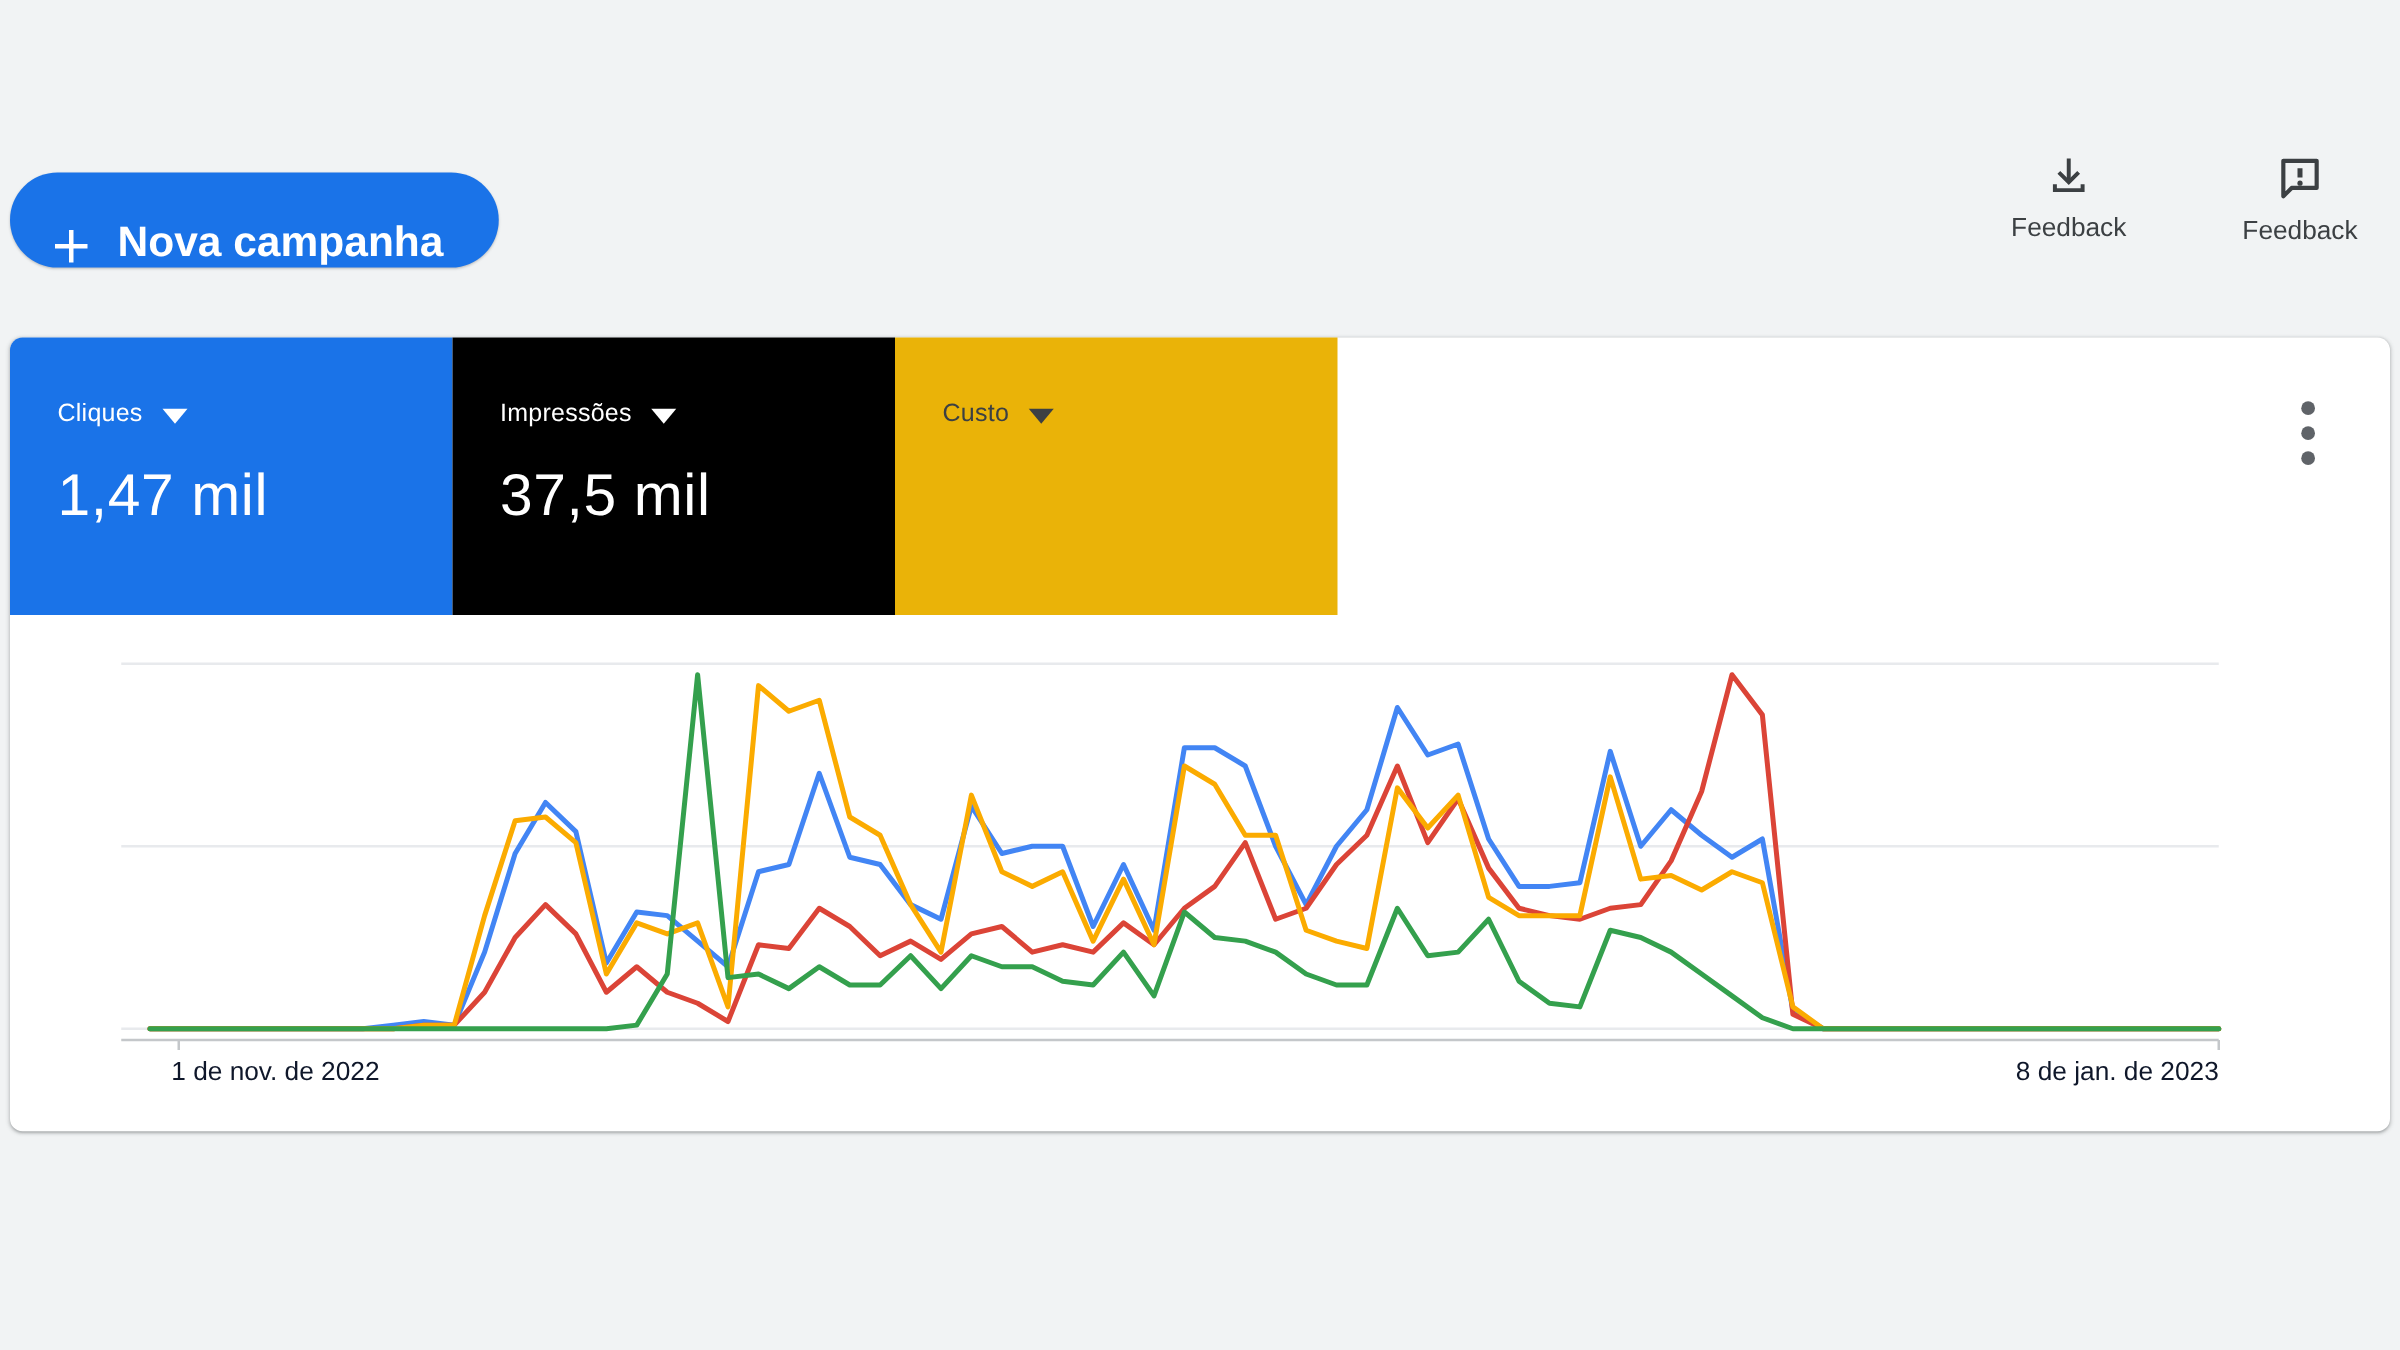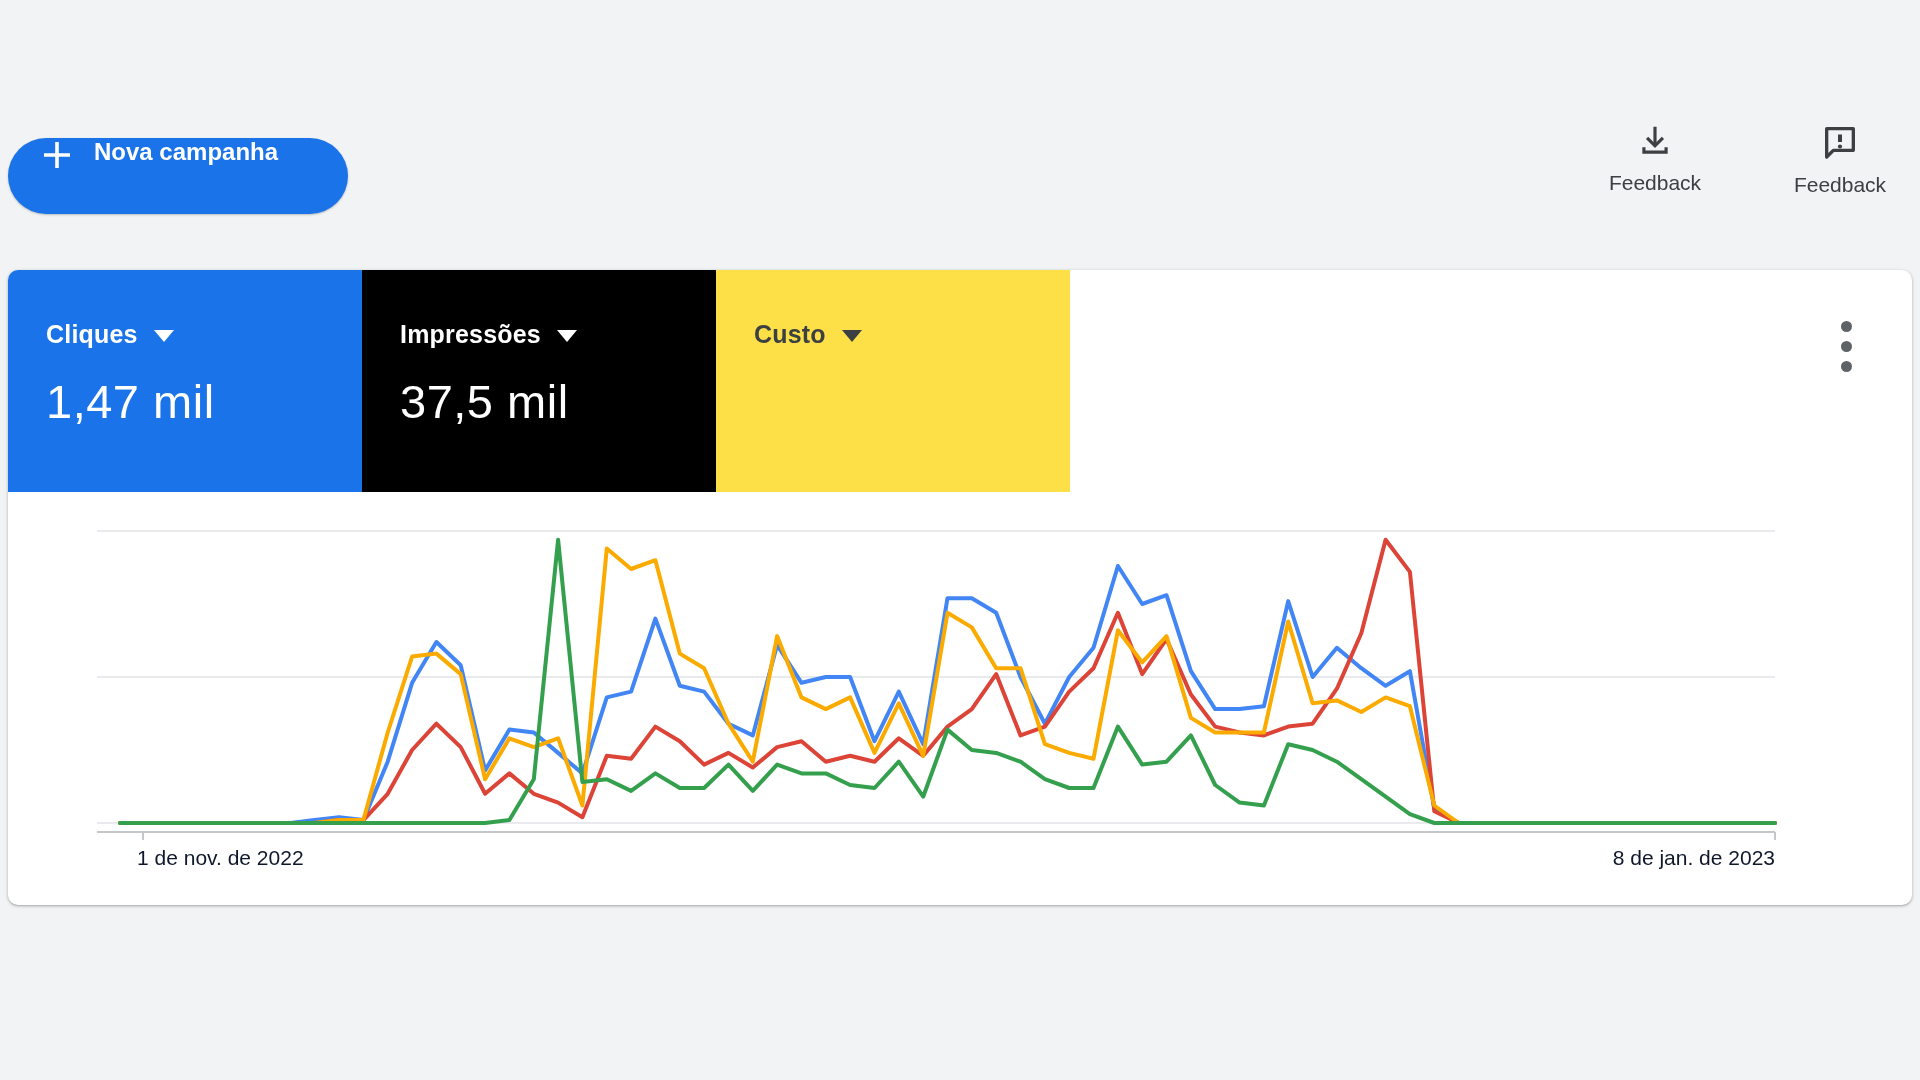--- a/index.html
+++ b/index.html
@@ -3,22 +3,22 @@
 <meta charset="utf-8">
 <style>
   * { margin:0; padding:0; box-sizing:border-box; }
   html,body { width:1920px; height:1080px; overflow:hidden; }
   body { font-family:"Liberation Sans", sans-serif; background:#F1F3F4; position:relative; }
 
   
   .new-campaign {
     position:absolute; left:8px; top:138px; height:76px; min-width:340px;
     background:#1A73E8; border:none; border-radius:38px; color:#fff;
-    display:flex; align-items:flex-start; padding:0 44px 0 32px; gap:20px;
-    font-family:"Liberation Sans", sans-serif; font-size:24px; font-weight:700;
+    display:flex; align-items:flex-end; padding:0 44px 0 32px; gap:20px;
+    font-family:"Liberation Sans", sans-serif; font-size:34px; font-weight:700;
     cursor:pointer; box-shadow:0 1px 2px rgba(60,64,67,.3);
   }
   .new-campaign svg { display:block; }
 
   
   .top-action {
     position:absolute; top:122px; width:160px; display:flex; flex-direction:column;
     align-items:center; gap:8px; background:none; border:none; cursor:pointer;
     color:#3C4043; font-family:"Liberation Sans", sans-serif;
   }
@@ -34,21 +34,21 @@
   }
 
   
   .tiles { position:absolute; left:0; top:0; height:222px; display:flex; }
   .metric-tile {
     width:354px; height:222px; padding:50px 0 0 38px; cursor:pointer;
     position:relative;
   }
   .metric-tile:first-child { border-top-left-radius:10px; }
   .metric-tile .mlabel-row { display:flex; align-items:center; gap:16px; }
-  .metric-tile .mlabel { font-size:25px; font-weight:700; letter-spacing:.2px; }
+  .metric-tile .mlabel { font-size:20px; font-weight:400; letter-spacing:.2px; }
   .metric-tile .caret {
     width:0; height:0; border-left:10px solid transparent; border-right:10px solid transparent;
     border-top:12px solid currentColor; margin-top:3px;
   }
   .metric-tile .mvalue { font-size:47px; font-weight:400; margin-top:25px; letter-spacing:.5px; }
 
   
   .kebab {
     position:absolute; right:44px; top:46px; width:44px; height:60px;
     background:none; border:none; cursor:pointer; display:flex; flex-direction:column;
@@ -106,21 +106,21 @@
       </div>
       <div class="mvalue">1,47 mil</div>
     </div>
     <div class="metric-tile" style="background: #000000; color: rgb(255, 255, 255);">
       <div class="mlabel-row">
         <span class="mlabel">Impressões</span>
         <span class="caret"></span>
       </div>
       <div class="mvalue">37,5 mil</div>
     </div>
-    <div class="metric-tile" style="background: #fde047; color: rgb(60, 64, 67); text-align: right;">
+    <div class="metric-tile" style="background: #eab308; color: rgb(60, 64, 67); text-align: right;">
       <div class="mlabel-row">
         <span class="mlabel">Custo</span>
         <span class="caret"></span>
       </div>
     </div>
   </div>
 
   <button class="kebab" aria-label="menu">
     <i></i>
     <i></i>

